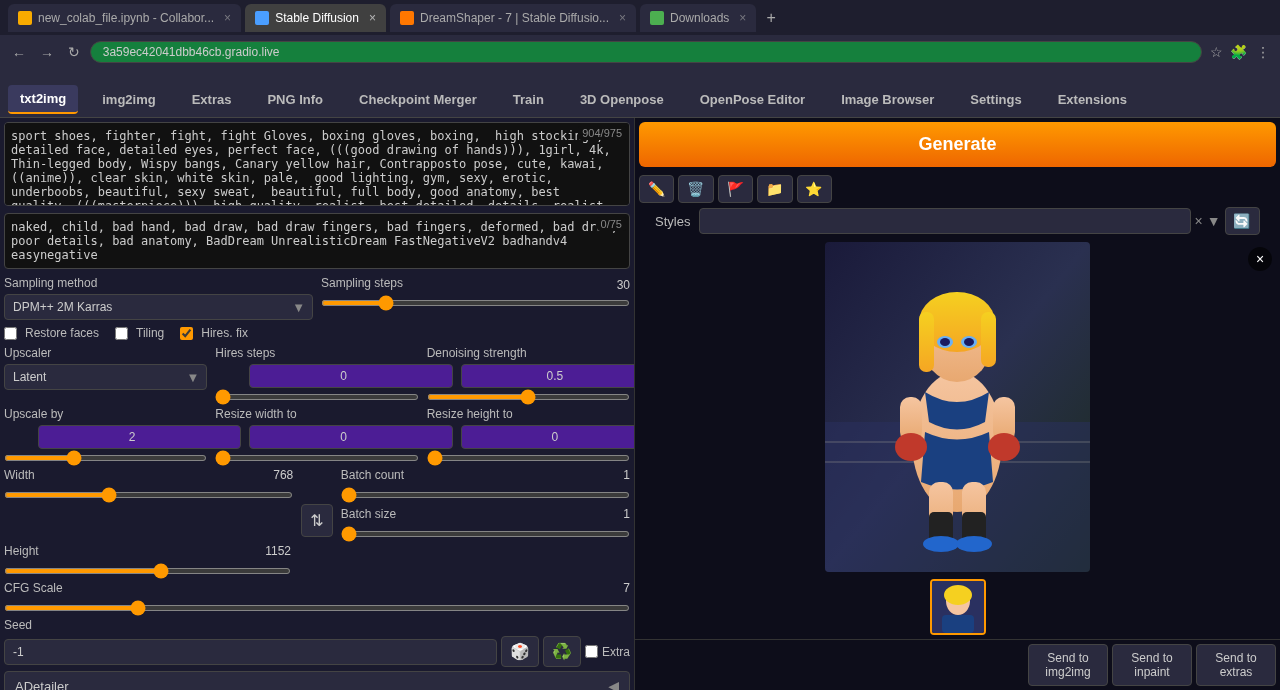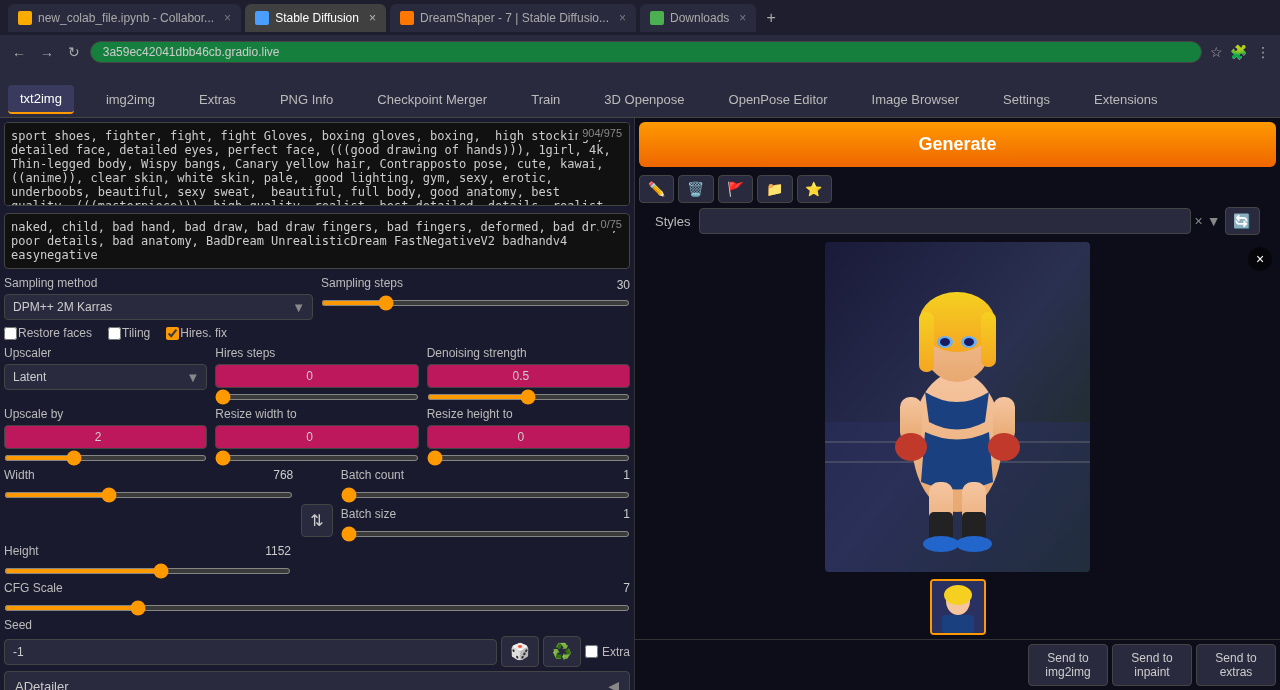--- a/index.html
+++ b/index.html
@@ -13,21 +13,21 @@
     .tab.active { background: #404040; color: #fff; text-align: center; }
     .tab-close { opacity: 0.6; margin-left: 4px; cursor: pointer; }
     .new-tab { background: none; border: none; color: #aaa; font-size: 16px; cursor: pointer; padding: 0 6px; }
     .address-bar { display: flex; align-items: center; height: 34px; padding: 4px 8px; gap: 6px; background: #2a2a3e; }
     .nav-btn { background: none; border: none; color: #aaa; cursor: pointer; font-size: 14px; padding: 2px 4px; }
     .address-input { flex: 1; background: #15803d; border: 1px solid #444; border-radius: 16px; color: #ccc; padding: 3px 12px; font-size: 12px; }
     .browser-actions { display: flex; gap: 4px; align-items: center; }
     .browser-action-btn { background: none; border: none; color: #aaa; cursor: pointer; font-size: 14px; padding: 2px; }
 
     
-    .app-nav { display: flex; align-items: center; height: 36px; background: #2a2a3e; border-bottom: 1px solid #444; padding: 0 8px; gap: 20px; }
+    .app-nav { display: flex; align-items: center; height: 36px; background: #2a2a3e; border-bottom: 1px solid #444; padding: 0 8px; gap: 12px; font-weight: bold; }
     .nav-item { padding: 6px 12px; color: #bbb; cursor: pointer; border-radius: 4px; font-size: 13px; }
     .nav-item.active { background: #3a3a5e; color: #fff; border-bottom: 2px solid #f90; }
 
     
     .main { display: flex; height: calc(690px - 82px - 36px); }
 
     
     .left-panel { width: 635px; display: flex; flex-direction: column; padding: 4px; overflow-y: auto; background: #1a1a2e; border-right: 1px solid #333; }
 
     
@@ -35,23 +35,23 @@
     .prompt-textarea { width: 100%; background: #111; border: 1px solid #444; color: #ccc; padding: 6px; font-size: 12px; resize: none; border-radius: 4px; }
     .char-counter { position: absolute; top: 4px; right: 4px; font-size: 11px; color: #888; background: #111; padding: 1px 4px; border-radius: 3px; }
     .label { font-size: 12px; color: #bbb; margin-bottom: 4px; display: block; }
     .select-wrapper { position: relative; }
     .select-wrapper select { width: 100%; background: #2a2a3e; border: 1px solid #444; color: #ccc; padding: 5px 8px; border-radius: 4px; font-size: 12px; appearance: none; cursor: pointer; }
     .select-arrow { position: absolute; right: 8px; top: 50%; transform: translateY(-50%); color: #888; pointer-events: none; }
     input[type=range] { width: 100%; height: 6px; cursor: pointer; accent-color: #f90; }
 
     
     .checkboxes-row { display: flex; align-items: center; gap: 16px; margin-bottom: 6px; }
-    .checkbox-item { display: flex; align-items: center; gap: 1px; font-size: 12px; color: #bbb; }
+    .checkbox-item { display: flex; align-items: center; gap: 8px; font-size: 12px; color: #bbb; }
     .checkbox-item input[type=checkbox] { accent-color: #f90; }
-    .number-input { background: #be185d; border: 1px solid #444; color: #ccc; padding: 4px 6px; border-radius: 4px; font-size: 12px; width: 100%; text-align: center; }
+    .number-input { background: #4c1d95; border: 1px solid #444; color: #ccc; padding: 4px 6px; border-radius: 4px; font-size: 12px; width: 100%; text-align: center; margin-left: 34px; }
     .swap-btn { background: #2a2a3e; border: 1px solid #444; color: #ccc; padding: 6px 8px; border-radius: 4px; cursor: pointer; font-size: 16px; margin-top: 20px; }
 
     
     .seed-row { display: flex; align-items: center; gap: 4px; }
     .seed-input { background: #2a2a3e; border: 1px solid #444; color: #ccc; padding: 5px 8px; border-radius: 4px; font-size: 12px; flex: 1; }
     .seed-btn { background: #2a2a3e; border: 1px solid #444; color: #ccc; padding: 5px 8px; border-radius: 4px; cursor: pointer; font-size: 16px; }
 
     .extra-checkbox { display: flex; align-items: center; gap: 4px; font-size: 12px; color: #bbb; }
 
     

